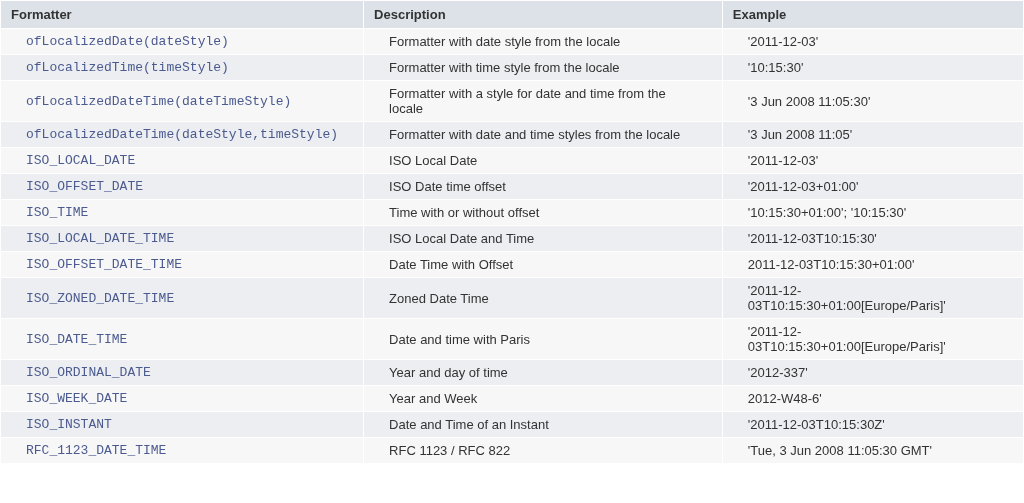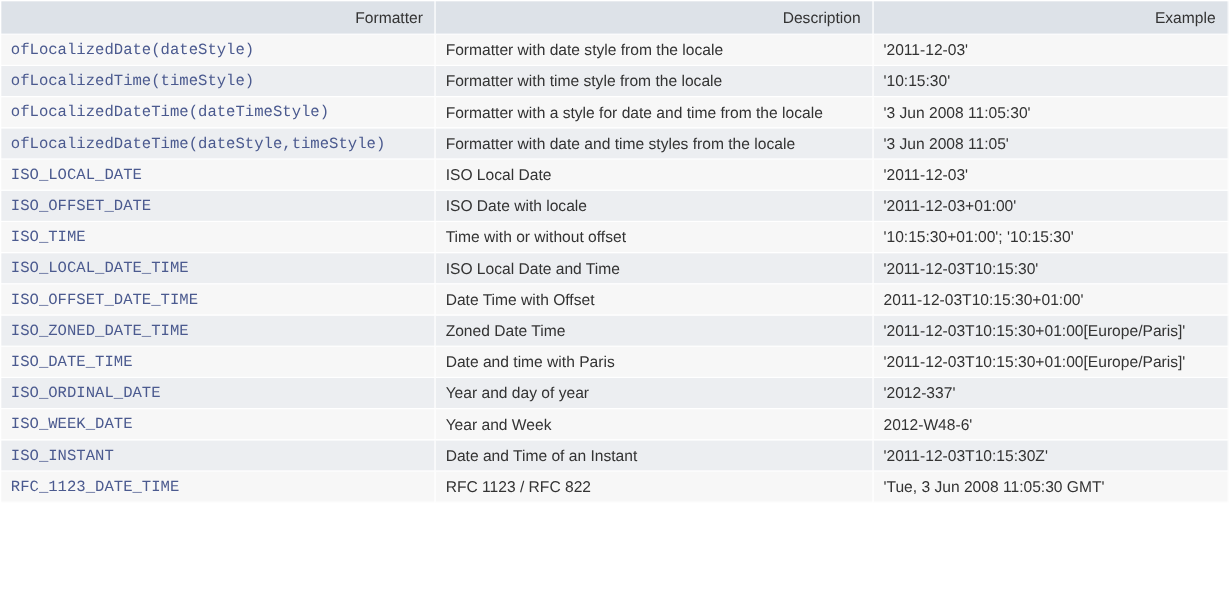--- a/index.html
+++ b/index.html
@@ -12,35 +12,35 @@
       font-size: 13px;
       background: #fff;
       color: #333;
     }
     table {
       width: 1024px;
       border-collapse: collapse;
     }
     thead th {
       background: #dde2e8;
-      text-align: right;
+      text-align: left;
       padding: 6px 10px;
-      font-weight: normal;
+      font-weight: bold;
       border: 1px solid #fff;
       font-size: 13px;
       color: #333;
     }
     tbody tr:nth-child(odd) td {
       background: #f7f7f7;
     }
     tbody tr:nth-child(even) td {
       background: #eceef1;
     }
     tbody td {
-      padding: 5px 8px;
+      padding: 5px 25px;
       border: 1px solid #fff;
       vertical-align: middle;
       font-size: 13px;
       color: #333;
     }
     .formatter-cell {
       font-family: "Courier New", Courier, monospace;
       color: #4b5a8f;
       white-space: nowrap;
     }
@@ -77,21 +77,21 @@
         <td>Formatter with date and time styles from the locale</td>
         <td>'3 Jun 2008 11:05'</td>
       </tr>
       <tr>
         <td class="formatter-cell">ISO_LOCAL_DATE</td>
         <td>ISO Local Date</td>
         <td>'2011-12-03'</td>
       </tr>
       <tr>
         <td class="formatter-cell">ISO_OFFSET_DATE</td>
-        <td>ISO Date with locale</td>
+        <td>ISO Date time offset</td>
         <td>'2011-12-03+01:00'</td>
       </tr>
       <tr>
         <td class="formatter-cell">ISO_TIME</td>
         <td>Time with or without offset</td>
         <td>'10:15:30+01:00'; '10:15:30'</td>
       </tr>
       <tr>
         <td class="formatter-cell">ISO_LOCAL_DATE_TIME</td>
         <td>ISO Local Date and Time</td>
@@ -107,21 +107,21 @@
         <td>Zoned Date Time</td>
         <td>'2011-12-03T10:15:30+01:00[Europe/Paris]'</td>
       </tr>
       <tr>
         <td class="formatter-cell">ISO_DATE_TIME</td>
         <td>Date and time with Paris</td>
         <td>'2011-12-03T10:15:30+01:00[Europe/Paris]'</td>
       </tr>
       <tr>
         <td class="formatter-cell">ISO_ORDINAL_DATE</td>
-        <td>Year and day of year</td>
+        <td>Year and day of time</td>
         <td>'2012-337'</td>
       </tr>
       <tr>
         <td class="formatter-cell">ISO_WEEK_DATE</td>
         <td>Year and Week</td>
         <td>2012-W48-6'</td>
       </tr>
       <tr>
         <td class="formatter-cell">ISO_INSTANT</td>
         <td>Date and Time of an Instant</td>

